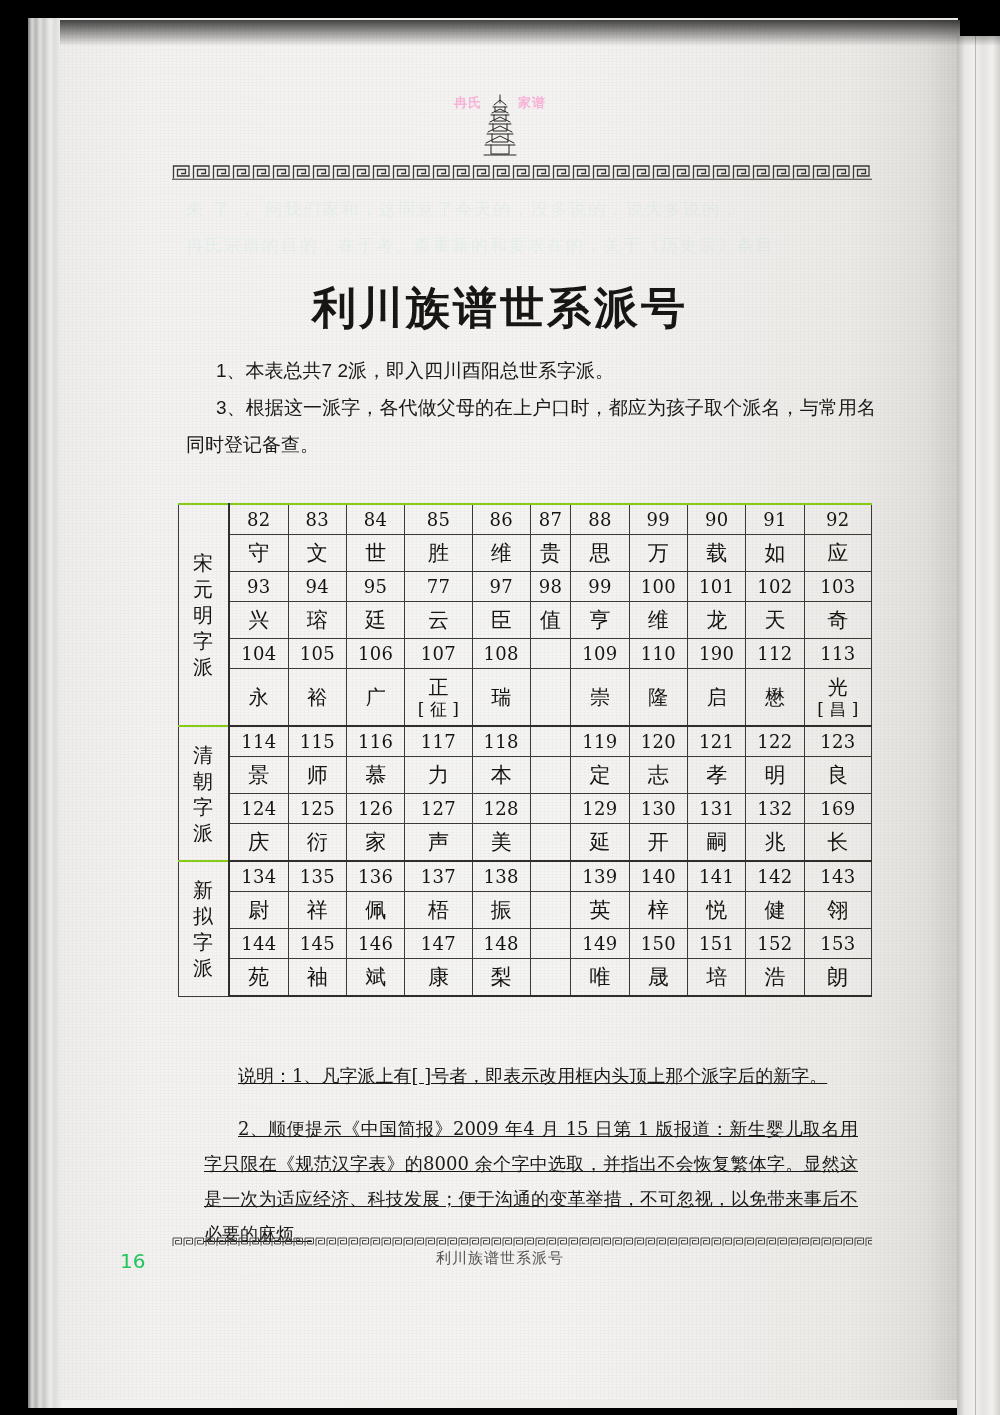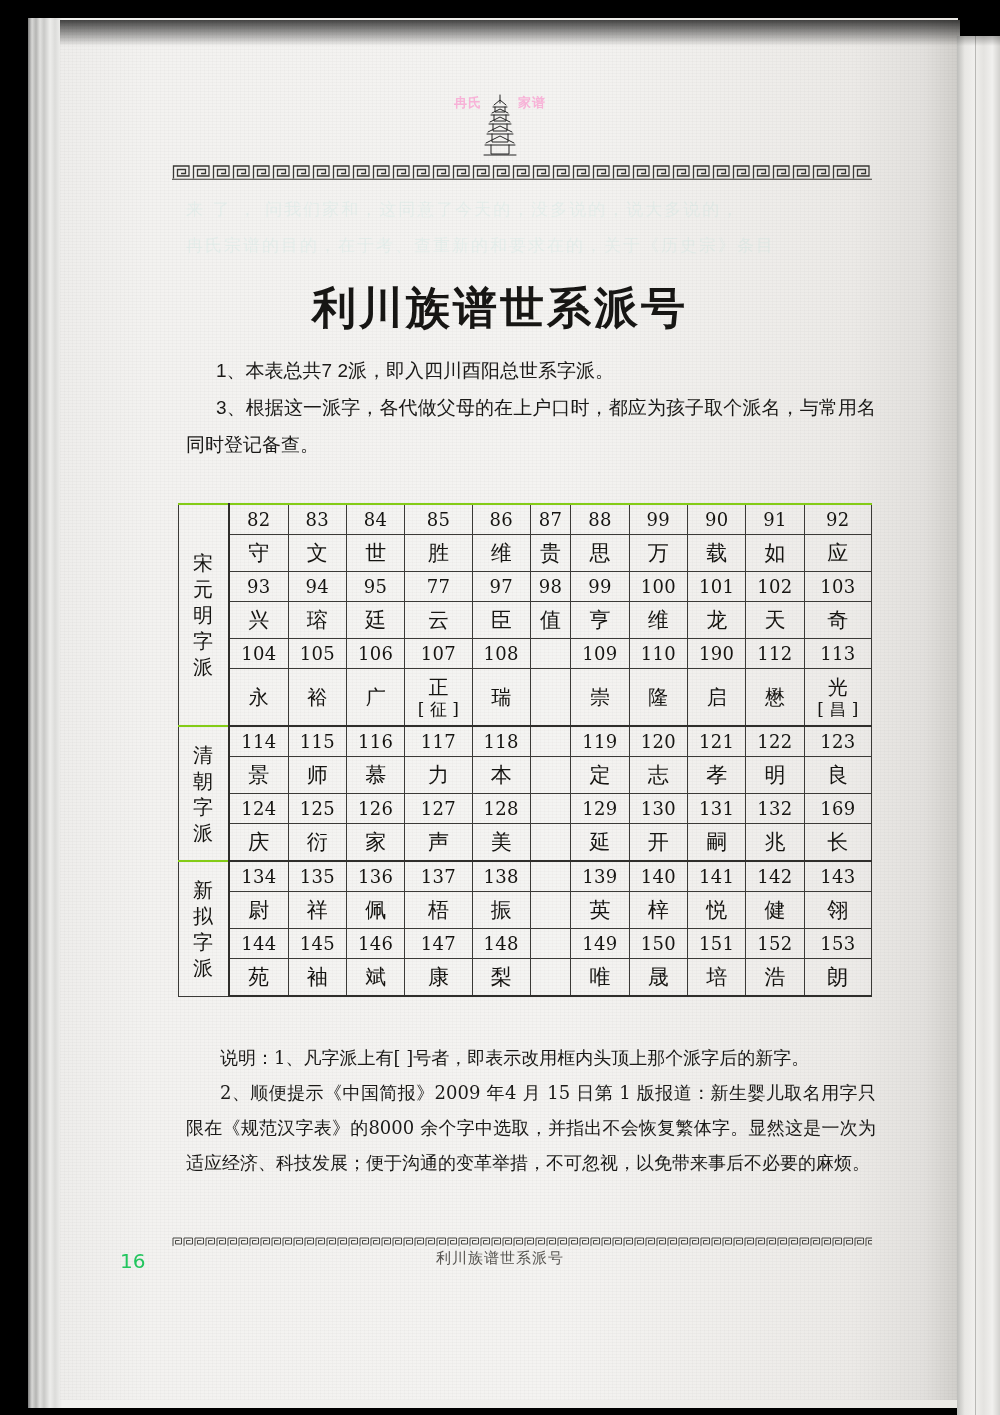--- a/index.html
+++ b/index.html
@@ -87,21 +87,21 @@
   #pai-table tr.sec-end td{border-bottom:2px solid #2f2e2b;}
   #pai-table tr.sec-start td{border-top:2px solid #84cc16;}
   #pai-table td.lbl-txt span{display:block;}
   .alt{font-size:17px;display:block;line-height:20px;}
   .main-ch{display:block;line-height:24px;}
 
   
   #notes{position:absolute;left:186px;top:1040px;width:690px;
          font-family:"DejaVu Serif","Liberation Serif",serif;
          font-size:18px;line-height:35px;color:#1a1917;text-align:justify;}
-  #notes p{margin:0;}
+  #notes p{margin:18px;text-decoration:underline;}
   #notes p.ind{text-indent:34px;}
 
   
   #page-number{position:absolute;left:120px;top:1249px;font-family:"DejaVu Sans","Liberation Sans",sans-serif;
                font-size:20px;color:#22c55e;}
   #footer-title{position:absolute;left:0;top:1249px;width:1000px;text-align:center;
                 font-family:"DejaVu Sans","Liberation Sans",sans-serif;
                 font-size:15px;letter-spacing:1px;color:#55534f;}
 </style>
 </head>

